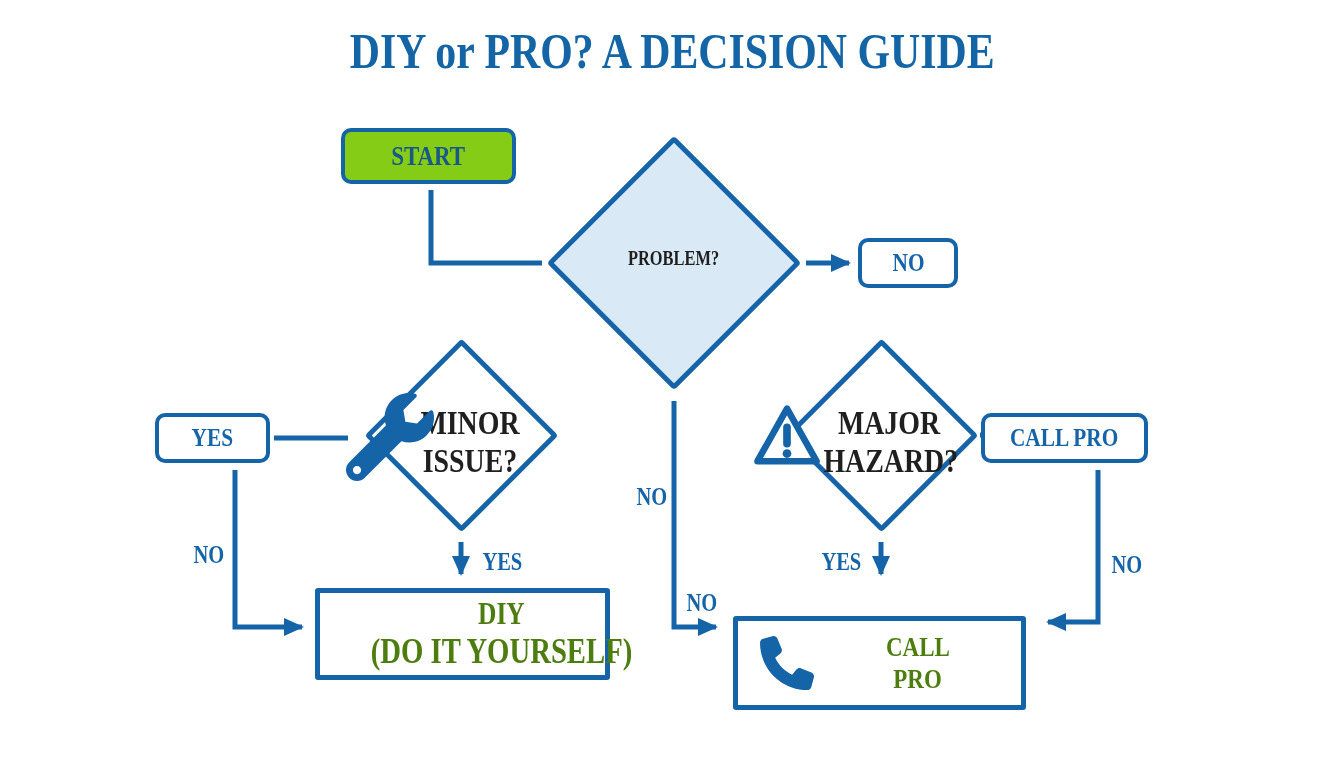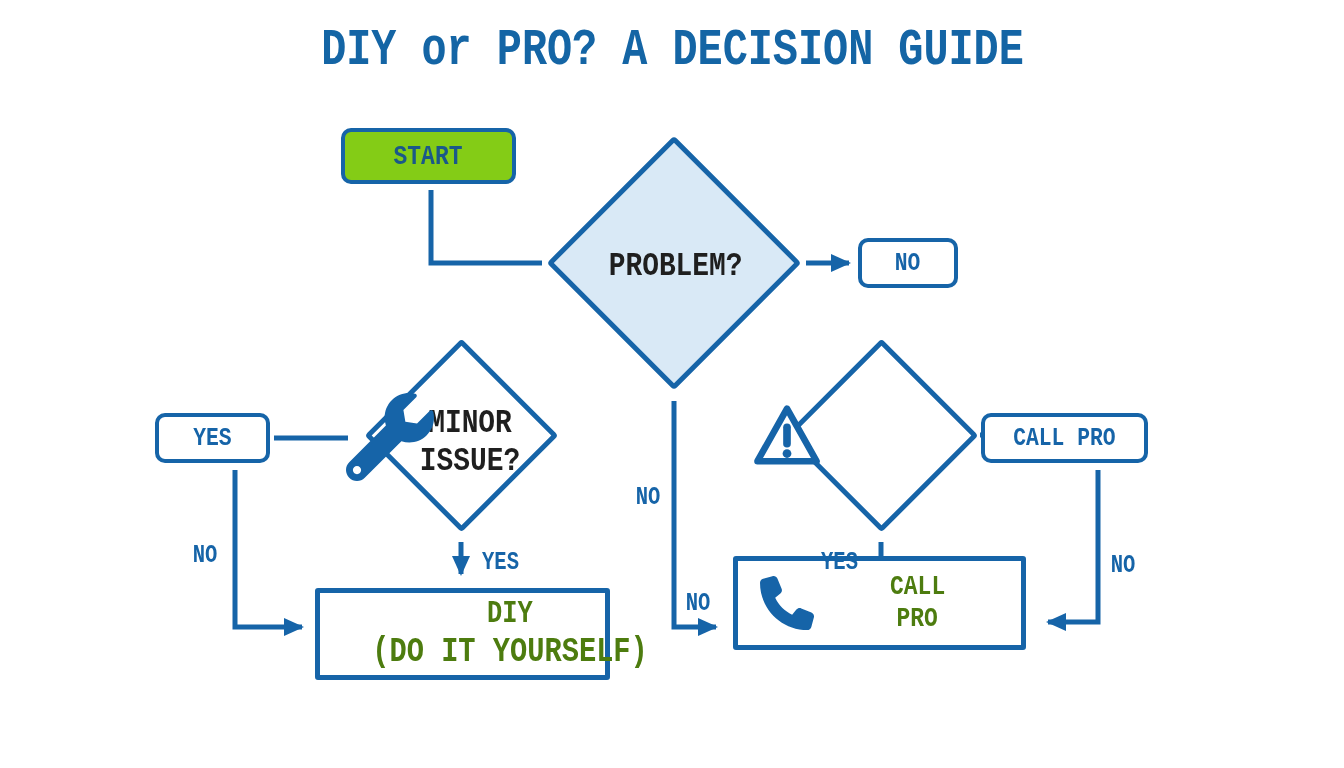--- a/index.html
+++ b/index.html
@@ -1,21 +1,21 @@
 <!DOCTYPE html>
 <html><head>
 <meta charset="utf-8">
 <style>
   html,body { margin:0; padding:0; background:#ffffff; }
   .stage {
     position: relative;
     width: 1344px; height: 768px;
     background: #ffffff;
     overflow: hidden;
-    font-family: Liberation Mono, monospace;
+    font-family: Liberation Serif, serif;
     font-weight: bold;
   }
   .abs { position: absolute; }
   .cond { display:inline-block; transform: scaleX(0.82); transform-origin: 50% 50%; white-space: nowrap; }
 
   .title {
     left:0; right:0; top:22px;
     text-align:center;
     font-size:51px;
     color:#1465a5;
@@ -92,21 +92,21 @@
 
   <div class="abs title">
     <span class="cond">DIY or PRO? A DECISION GUIDE</span>
   </div>
 
   <div class="abs box fill" style="left:341px; top:128px; width:175px; height:56px; color:#1a5889;">
     <span class="txt cond" style="font-size:28px;">START</span>
   </div>
 
   <div class="abs diamond fill" style="left:584px; top:173px; width:180px; height:180px;"></div>
-  <div class="abs dlabel" style="left:594px; top:247px; width:160px; font-size:34px;">
+  <div class="abs dlabel" style="left:594px; top:247px; width:160px; font-size:20px;">
     <span class="cond">PROBLEM?</span>
   </div>
 
   <div class="abs box" style="left:858px; top:238px; width:100px; height:50px;">
     <span class="txt cond">NO</span>
   </div>
 
   <div class="abs box" style="left:155px; top:413px; width:115px; height:50px;">
     <span class="txt cond">YES</span>
   </div>
@@ -115,20 +115,24 @@
   <div class="abs dlabel" style="left:390px; top:404px; width:160px;">
     <span class="l cond">MINOR</span>
     <span class="l cond">ISSUE?</span>
   </div>
 
   <svg class="abs" style="left:346px; top:393px;" width="88" height="88" viewBox="0 0 512 512">
     <path fill="#1664a8" d="M507.73 109.1c-2.24-9.03-13.54-12.09-20.12-5.51l-74.36 74.36-67.88-11.31-11.31-67.88 74.36-74.36c6.62-6.62 3.43-17.9-5.66-20.16-47.38-11.74-99.55.91-136.58 37.93-39.64 39.64-50.55 97.1-34.05 147.2L18.74 402.76c-24.99 24.99-24.99 65.51 0 90.5 24.99 24.99 65.51 24.99 90.5 0l213.21-213.21c50.12 16.71 107.47 5.68 147.37-34.22 37.07-37.07 49.7-89.32 37.91-136.73zM64 472c-13.25 0-24-10.75-24-24 0-13.26 10.75-24 24-24s24 10.74 24 24c0 13.25-10.75 24-24 24z"></path>
   </svg>
 
   <div class="abs diamond" style="left:813px; top:367px; width:137px; height:137px;"></div>
+  <div class="abs dlabel" style="left:809px; top:404px; width:160px;">
+    <span class="l cond">MAJOR</span>
+    <span class="l cond">HAZARD?</span>
+  </div>
 
   <svg class="abs" style="left:752px; top:401px;" width="70" height="70" viewBox="0 0 64 64">
     <path d="M32 7 L59 55 L5 55 Z" fill="#ffffff" stroke="#1664a8" stroke-width="6" stroke-linejoin="round"></path>
     <line x1="32" y1="24" x2="32" y2="39" stroke="#1664a8" stroke-width="7" stroke-linecap="round"></line>
     <circle cx="32" cy="48" r="4" fill="#1664a8"></circle>
   </svg>
 
   <div class="abs box" style="left:981px; top:413px; width:167px; height:50px;">
     <span class="txt cond">CALL PRO</span>
   </div>
@@ -137,21 +141,21 @@
     <svg width="52" height="52" viewBox="0 0 52 52">
       <circle cx="26" cy="26" r="22" fill="none" stroke="#4db848" stroke-width="4.5"></circle>
       <path d="M15 28 L23 36 L39 19" fill="none" stroke="#4db848" stroke-width="5.5" stroke-linecap="round" stroke-linejoin="round"></path>
     </svg>
     <div class="rtext">
       <span class="big"><span class="cond">DIY</span></span>
       <span class="small"><span class="cond">(DO IT YOURSELF)</span></span>
     </div>
   </div>
 
-  <div class="abs result" style="left:733px; top:556px; width:293px; height:94px;">
+  <div class="abs result" style="left:733px; top:616px; width:293px; height:94px;">
     <svg width="54" height="54" viewBox="0 0 512 512">
       <path fill="#1664a8" d="M164.9 24.6c-7.7-18.6-28-28.5-47.4-23.2l-88 24C12.1 30.2 0 46 0 64C0 311.4 200.6 512 448 512c18 0 33.8-12.1 38.6-29.5l24-88c5.3-19.4-4.6-39.7-23.2-47.4l-96-40c-16.3-6.8-35.2-2.1-46.3 11.6L304.7 368C234.3 334.7 177.3 277.7 144 207.3L193.3 167c13.7-11.2 18.4-30 11.6-46.3l-40-96z"></path>
     </svg>
     <div class="rtext">
       <span class="small" style="font-size:28px;"><span class="cond">CALL</span></span>
       <span class="small" style="font-size:28px;"><span class="cond">PRO</span></span>
     </div>
   </div>
 
   <div class="abs edge-label" style="left:190px; top:541px;">

